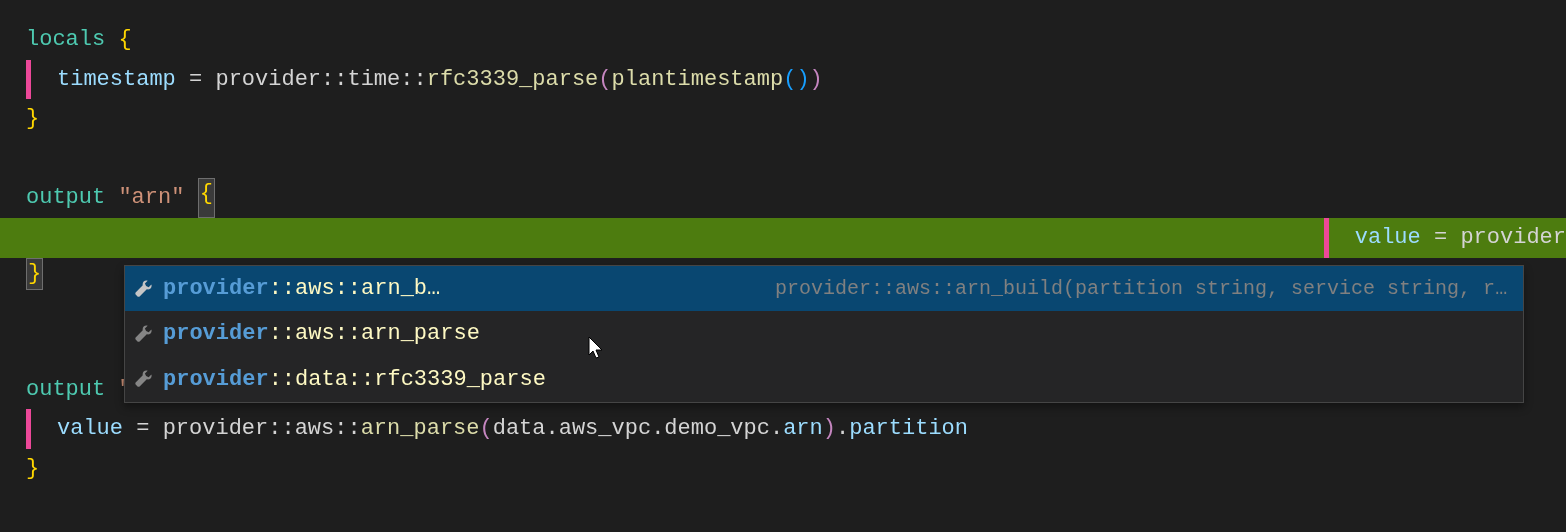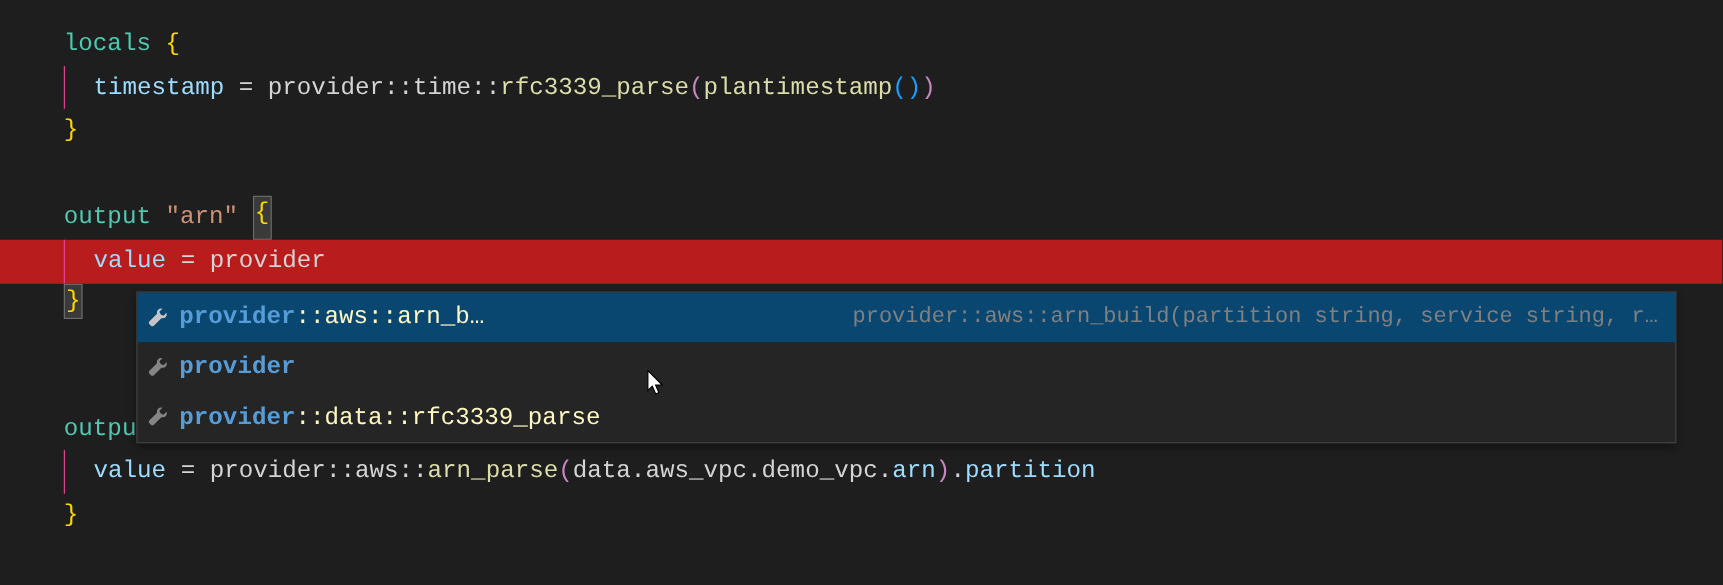--- a/index.html
+++ b/index.html
@@ -14,29 +14,30 @@
       color: #d4d4d4;
       padding: 20px 0;
       width: 1566px;
       height: 532px;
       overflow: hidden;
       position: relative;
     }
     .code-line {
       display: flex;
       line-height: 1.8;
-      padding-left: 58px;
+      padding-left: 26px;
       white-space: pre;
       position: relative;
     }
     .code-line.active {
-      background: #b91c1c;
+      background: #4d7c0f;
+      justify-content: flex-end;
     }
     .indent-guide {
-      border-left: 1px solid #ec4899;
+      border-left: 5px solid #ec4899;
       padding-left: 26px;
       display: inline-block;
     }
     .kw-teal { color: #4ec9b0; }
     .kw-white { color: #d4d4d4; }
     .kw-yellow { color: #dcdcaa; }
     .kw-cyan { color: #9cdcfe; }
     .kw-string { color: #ce9178; }
     .paren-yellow { color: #ffd700; }
     .paren-purple { color: #c586c0; }
@@ -149,20 +150,21 @@
         <span class="ac-rest">::aws::arn_b…</span>
     </span>
     <span class="ac-doc">provider::aws::arn_build(partition string, service string, region s…</span>
   </div>
   <div class="autocomplete-item">
     <svg class="wrench-icon" viewBox="0 0 16 16" fill="#858585">
       <path d="M14.7 4.3c.1.3.2.7.2 1 0 1.7-1.3 3-3 3-.3 0-.6 0-.9-.1L5.5 13.7c-.6.6-1.5.6-2.1 0l-1.1-1.1c-.6-.6-.6-1.5 0-2.1l5.5-5.5c-.1-.3-.1-.6-.1-.9 0-1.7 1.3-3 3-3 .4 0 .7.1 1 .2L9.5 3.5l1 2 2 1 2.2-2.2z"></path>
     </svg>
     <span class="ac-text">
       <span class="ac-provider">provider</span>
+        <span class="ac-rest">::aws::arn_parse</span>
     </span>
   </div>
   <div class="autocomplete-item">
     <svg class="wrench-icon" viewBox="0 0 16 16" fill="#858585">
       <path d="M14.7 4.3c.1.3.2.7.2 1 0 1.7-1.3 3-3 3-.3 0-.6 0-.9-.1L5.5 13.7c-.6.6-1.5.6-2.1 0l-1.1-1.1c-.6-.6-.6-1.5 0-2.1l5.5-5.5c-.1-.3-.1-.6-.1-.9 0-1.7 1.3-3 3-3 .4 0 .7.1 1 .2L9.5 3.5l1 2 2 1 2.2-2.2z"></path>
     </svg>
     <span class="ac-text">
       <span class="ac-provider">provider</span>
         <span class="ac-rest">::data::rfc3339_parse</span>
     </span>

